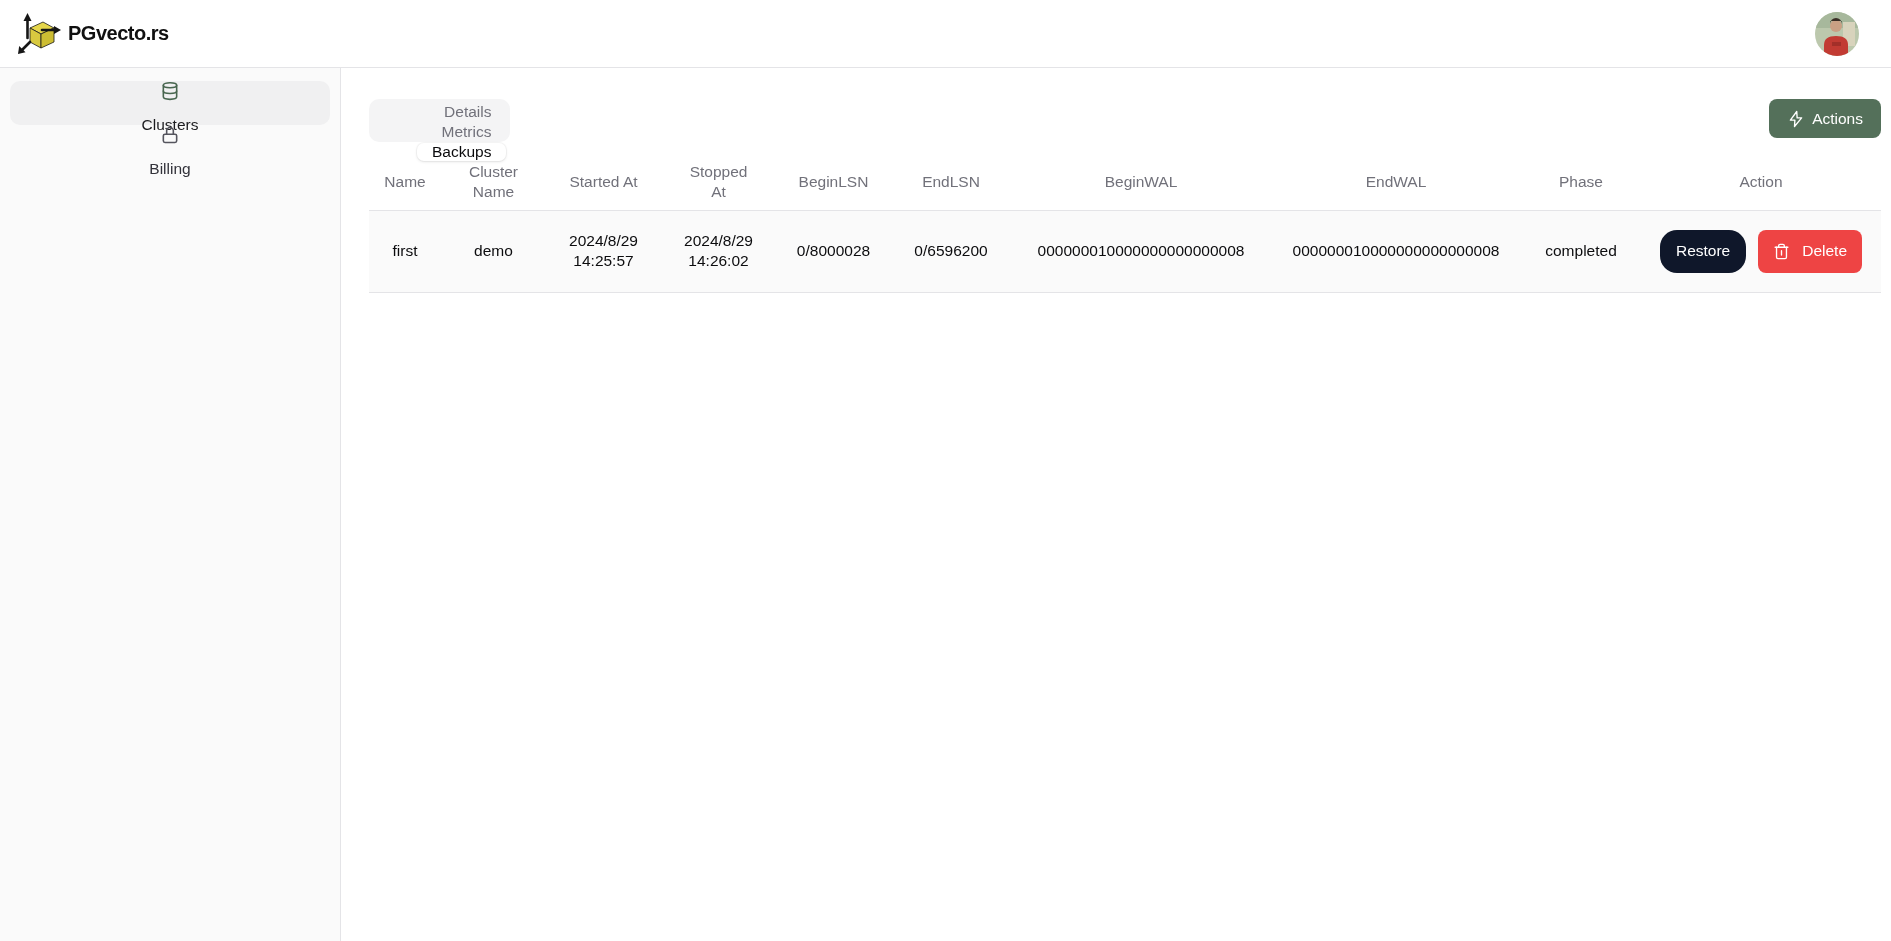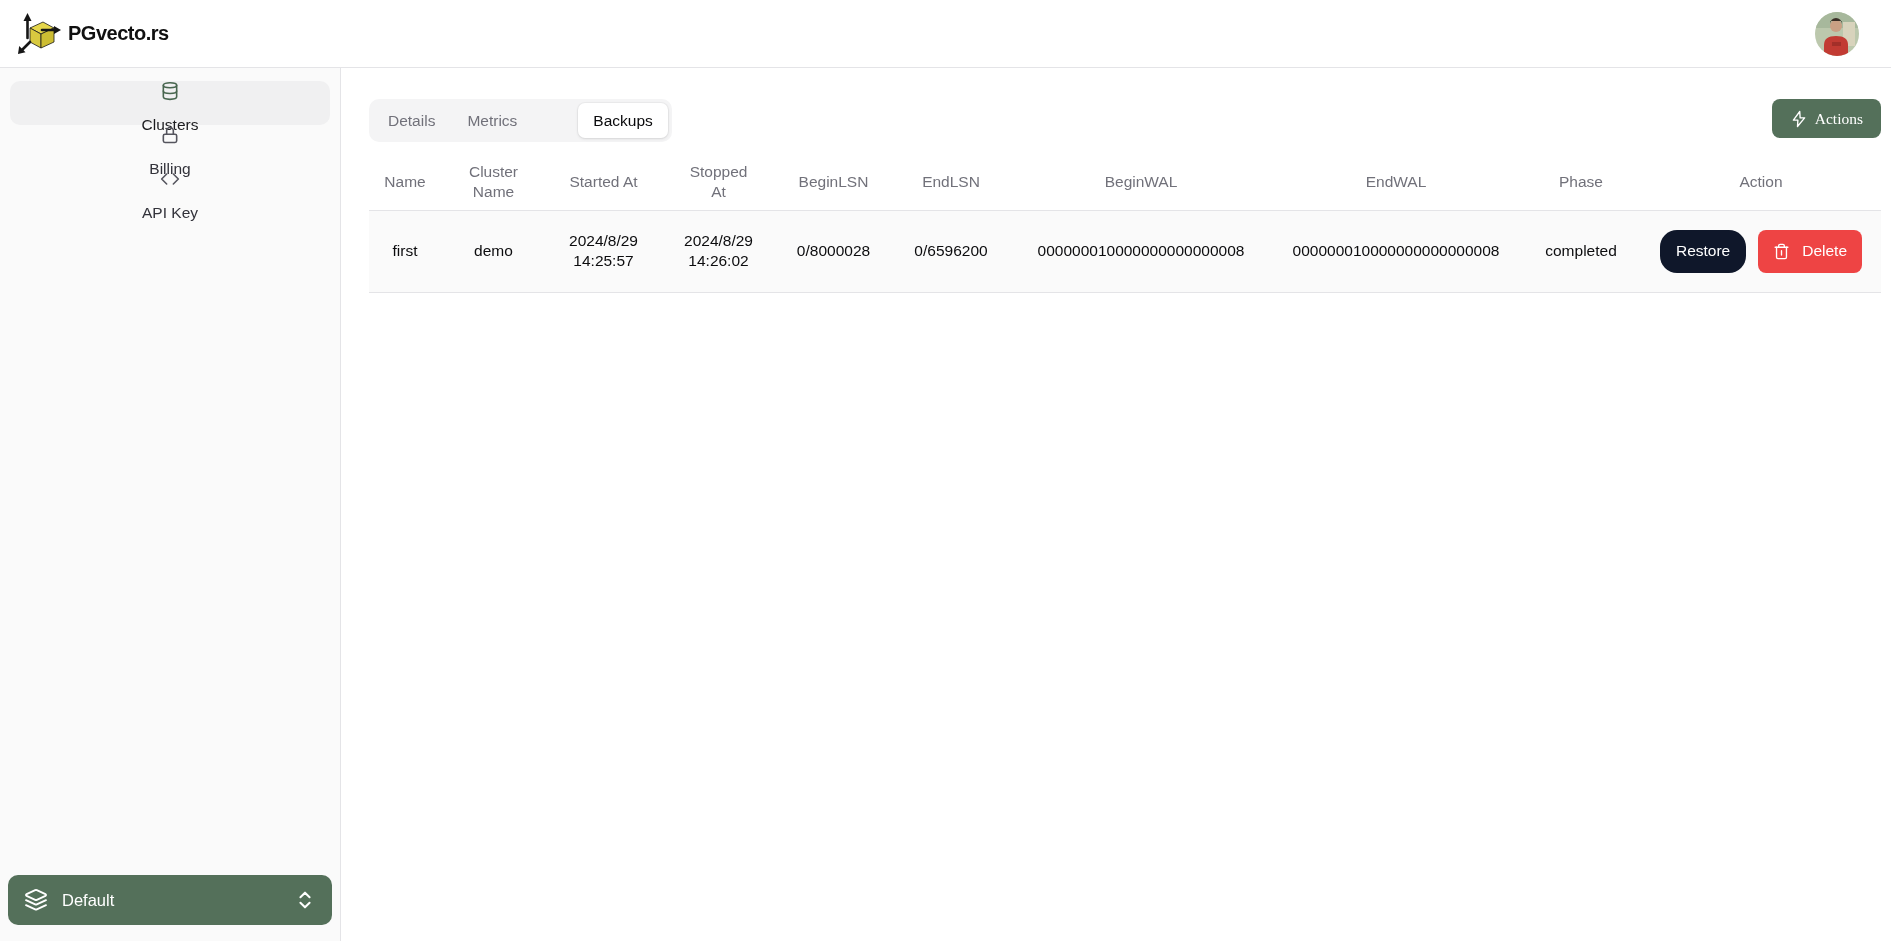--- a/index.html
+++ b/index.html
@@ -69,39 +69,40 @@
     flex: 1; min-width: 0;
     background: #ffffff;
     padding: 31px 10px 0 28px;
   }
   .toolbar { display: flex; align-items: flex-start; justify-content: space-between; }
 
   .tabs {
     display: inline-flex; align-items: flex-end;
     background: #f4f4f5; border-radius: 10px; padding: 4px; gap: 2px;
     height: 43px;
+    flex-direction: column;
   }
   .tab {
     height: 35px; padding: 0 15px;
     display: flex; align-items: center;
     font-size: 15.5px; color: #71717a;
     border-radius: 7px; cursor: pointer; white-space: nowrap;
   }
   .tab.active {
     background: #ffffff; color: #09090b; font-weight: 500;
     box-shadow: 0 1px 3px rgba(0,0,0,0.10), 0 0 0 1px rgba(0,0,0,0.03);
     margin-left: 44px;
   }
 
   .actions-btn {
     height: 39px; padding: 0 18px;
     background: #54705a; color: #fff;
     border: none; border-radius: 8px;
     display: flex; align-items: center; gap: 7px;
-    font-size: 15.5px; font-family: Liberation Serif, serif; cursor: pointer;
+    font-size: 15.5px; font-family: Liberation Sans, sans-serif; cursor: pointer;
   }
 
   
   table { border-collapse: collapse; table-layout: fixed; margin-top: 12px; }
   th {
     height: 56px; vertical-align: middle; text-align: center;
     font-weight: 400; font-size: 15.5px; color: #71717a;
     line-height: 1.25; padding: 4px 4px;
   }
   th .wrap { display: inline-block; max-width: 70px; }
@@ -183,46 +184,21 @@
       </div>
       <div class="nav-item">
         <span class="nav-icon">
           <svg width="20" height="20" viewBox="0 0 24 24" fill="none" stroke-width="1.9" stroke-linecap="round" stroke-linejoin="round">
             <rect x="4" y="11" width="16" height="10" rx="2"></rect>
             <path d="M8 11V7a4 4 0 0 1 8 0v4"></path>
           </svg>
         </span>
         <span class="nav-label">Billing</span>
       </div>
-      <div class="nav-item">
-        <span class="nav-icon">
-          <svg width="20" height="20" viewBox="0 0 24 24" fill="none" stroke-width="1.9" stroke-linecap="round" stroke-linejoin="round">
-            <polyline points="8 6 2 12 8 18"></polyline>
-            <polyline points="16 6 22 12 16 18"></polyline>
-          </svg>
-        </span>
-        <span class="nav-label">API Key</span>
-      </div>
-
-      <button class="workspace-btn">
-        <span>
-          <svg width="24" height="24" viewBox="0 0 24 24" fill="none" stroke="#ffffff" stroke-width="1.9" stroke-linecap="round" stroke-linejoin="round">
-            <path d="M12.83 2.18a2 2 0 0 0-1.66 0L2.6 6.08a1 1 0 0 0 0 1.83l8.58 3.91a2 2 0 0 0 1.66 0l8.58-3.9a1 1 0 0 0 0-1.83Z"></path>
-            <path d="m22 12.18-9.17 4.16a2 2 0 0 1-1.66 0L2 12.18"></path>
-            <path d="m22 17.18-9.17 4.16a2 2 0 0 1-1.66 0L2 17.18"></path>
-          </svg>
-        </span>
-        <span>Default</span>
-        <span class="chev">
-          <svg width="22" height="22" viewBox="0 0 24 24" fill="none" stroke="#ffffff" stroke-width="2.2" stroke-linecap="round" stroke-linejoin="round">
-            <path d="m7 15 5 5 5-5"></path>
-            <path d="m7 9 5-5 5 5"></path>
-          </svg>
-        </span>
-      </button>
+
     </div>
 
     <div class="main">
       <div class="toolbar">
         <div class="tabs">
           <div class="tab">Details</div>
           <div class="tab">Metrics</div>
           <div class="tab active">Backups</div>
         </div>
         <button class="actions-btn">

